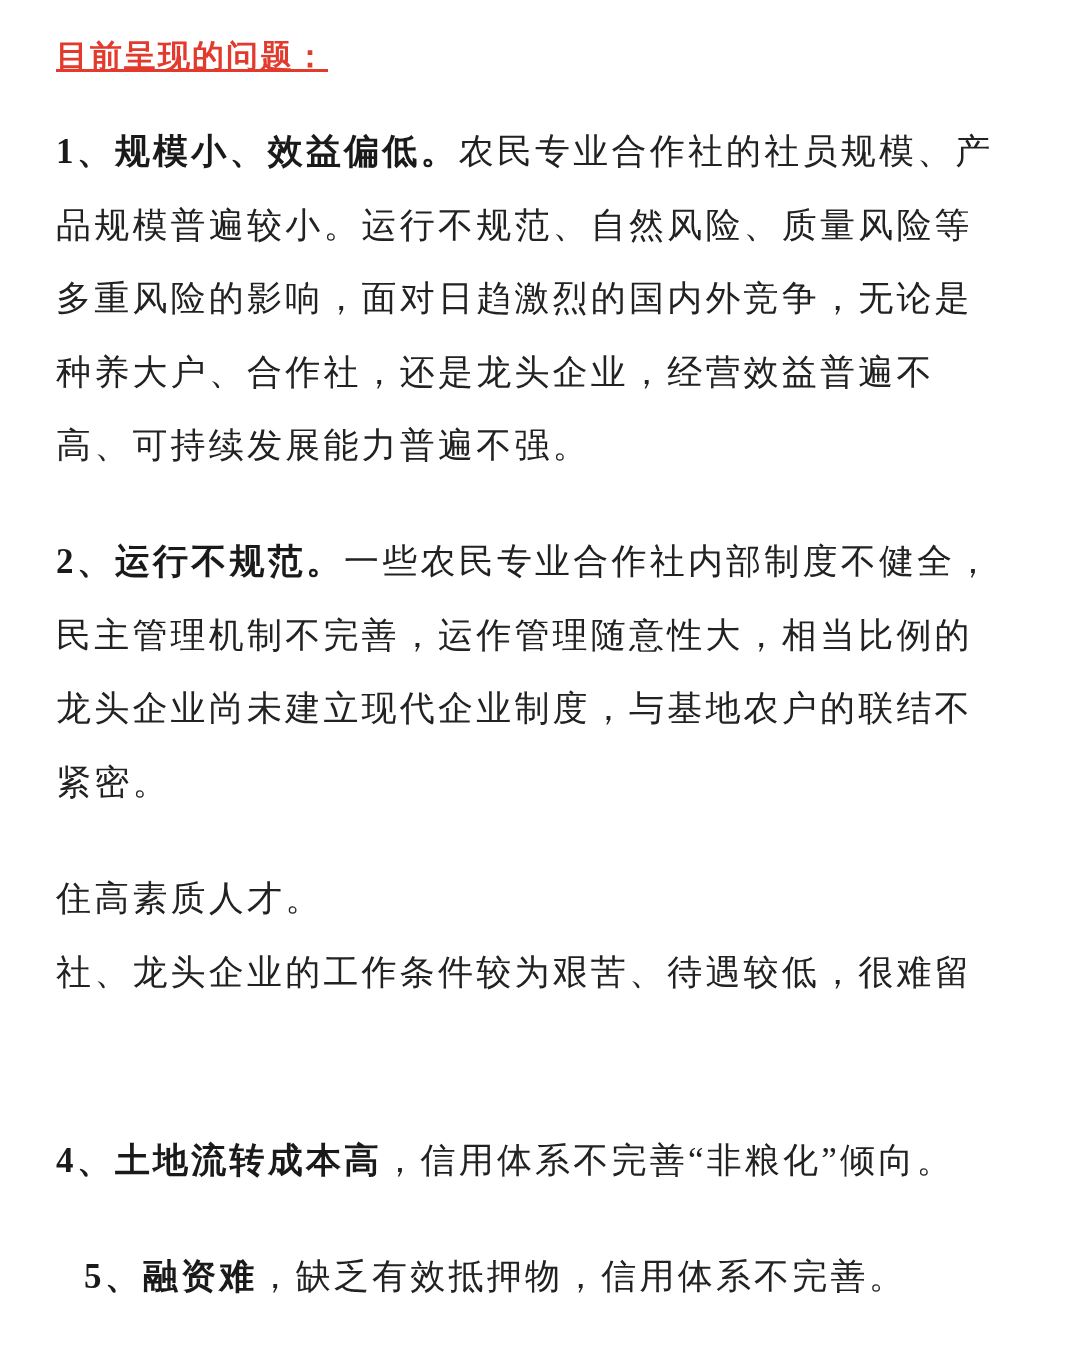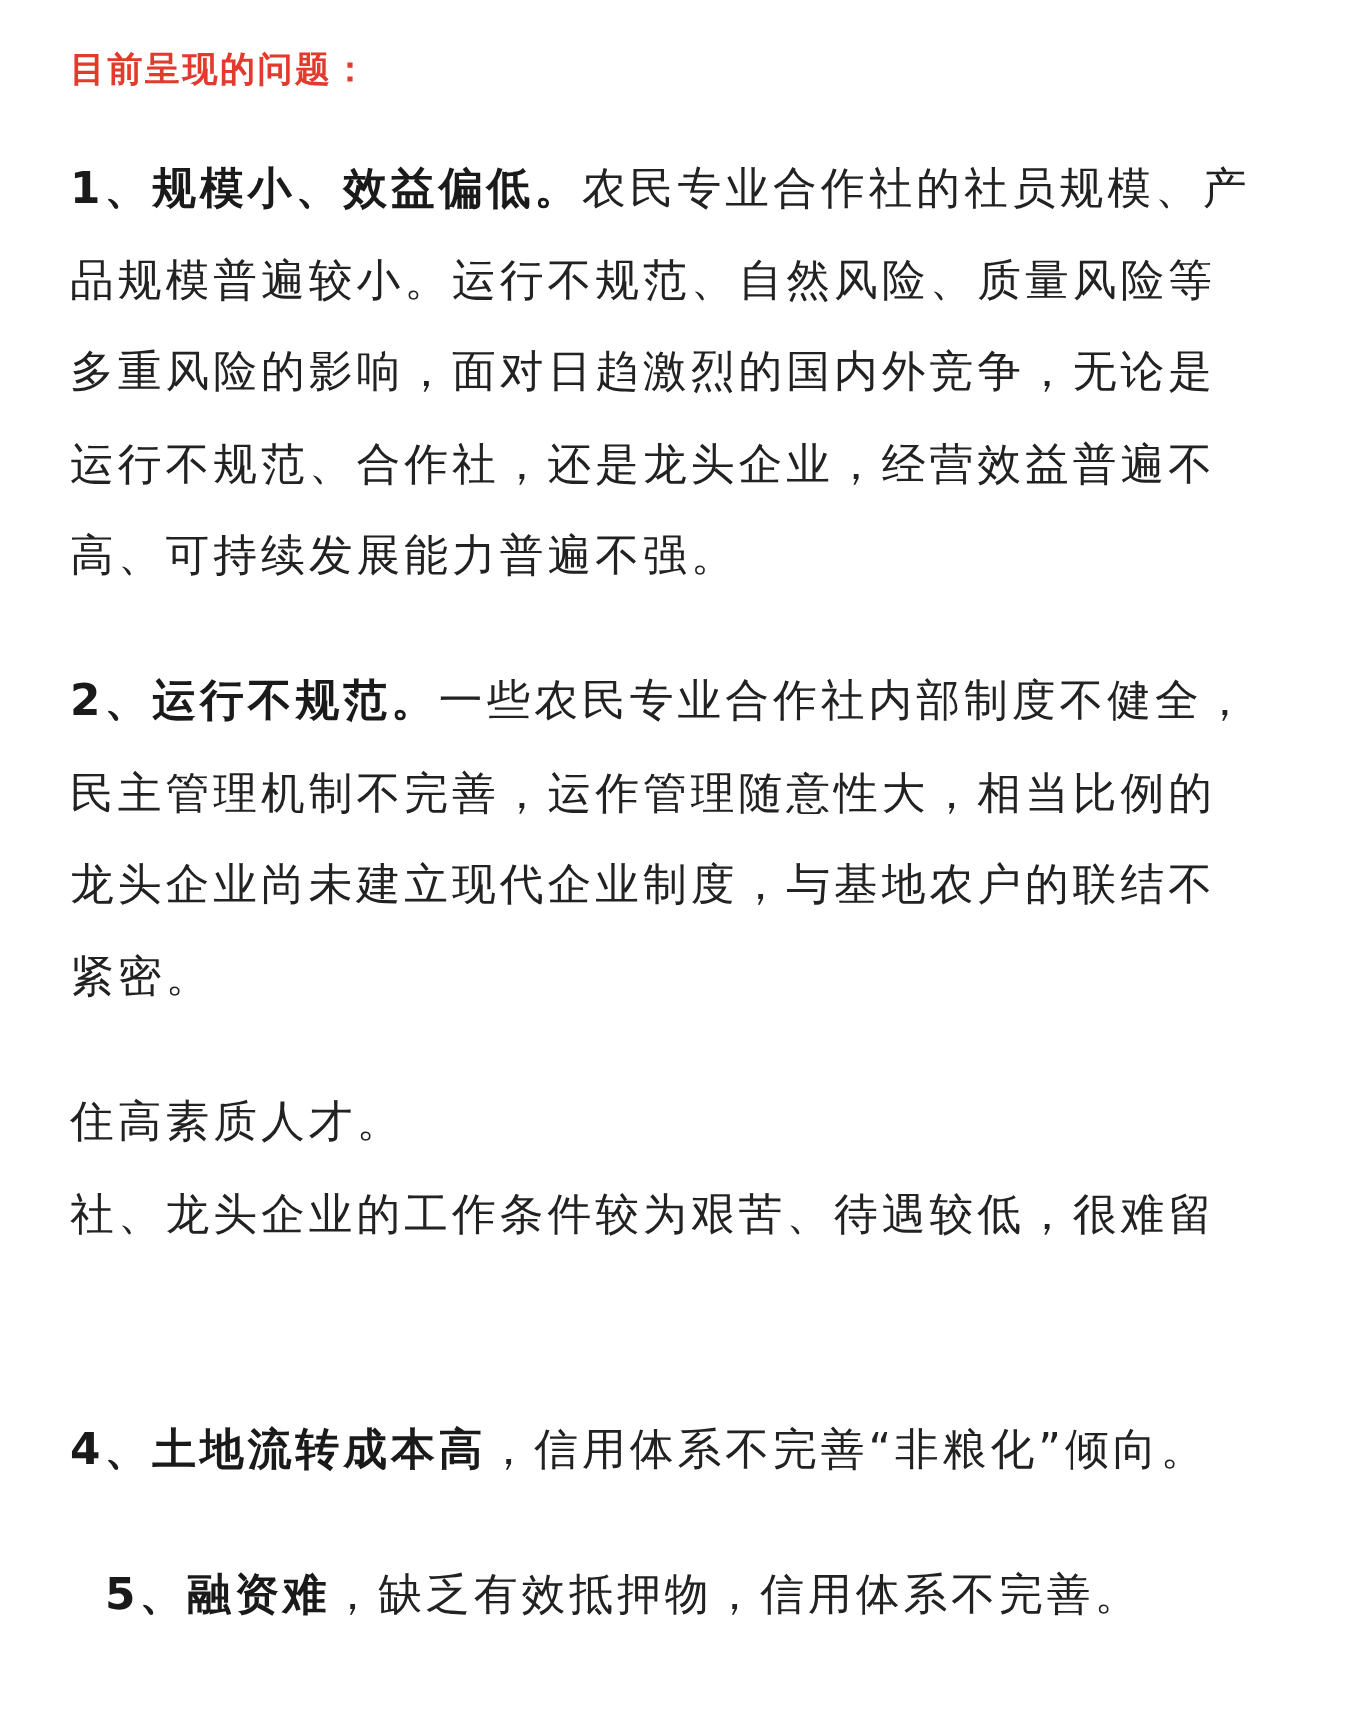--- a/index.html
+++ b/index.html
@@ -18,26 +18,27 @@
     .page {
       position: absolute;
       left: 56px;
       top: 0;
       width: 970px;
     }
     .title {
       position: absolute;
       left: 0;
       top: 32px;
-      font-size: 28px;
+      font-size: 32px;
       font-weight: bold;
       color: #e23a2c;
       letter-spacing: 2px;
       line-height: 48px;
       white-space: nowrap;
+      text-decoration: underline;
     }
     .section {
       position: absolute;
       left: 0;
       width: 970px;
       font-size: 35px;
       line-height: 73.5px;
       letter-spacing: 3.2px;
       text-align: justify;
       text-align-last: left;
@@ -45,39 +46,40 @@
     .lead {
       font-weight: bold;
       color: #1a1a1a;
     }
     .body-text {
       color: #222222;
     }
     .line {
       display: block;
       white-space: nowrap;
+      font-family: Liberation Serif, serif;
     }
     #s1 { top: 115px; }
     #s2 { top: 525px; }
     #s3 { top: 862px; }
     #s4 { top: 1124px; }
     #s5 { top: 1240px; margin-left: 28px; }
   </style>
 </head>
 <body>
 
 <div class="page">
 
   <div class="title">目前呈现的问题：</div>
 
   <div class="section" id="s1">
     <span class="line"><span class="lead">1、规模小、效益偏低。</span><span class="body-text">农民专业合作社的社员规模、产</span></span>
     <span class="line body-text">品规模普遍较小。运行不规范、自然风险、质量风险等</span>
     <span class="line body-text">多重风险的影响，面对日趋激烈的国内外竞争，无论是</span>
-    <span class="line body-text">运行不规范、合作社，还是龙头企业，经营效益普遍不</span>
+    <span class="line body-text">种养大户、合作社，还是龙头企业，经营效益普遍不</span>
     <span class="line body-text">高、可持续发展能力普遍不强。</span>
   </div>
 
   <div class="section" id="s2">
     <span class="line"><span class="lead">2、运行不规范。</span><span class="body-text">一些农民专业合作社内部制度不健全，</span></span>
     <span class="line body-text">民主管理机制不完善，运作管理随意性大，相当比例的</span>
     <span class="line body-text">龙头企业尚未建立现代企业制度，与基地农户的联结不</span>
     <span class="line body-text">紧密。</span>
   </div>
 

